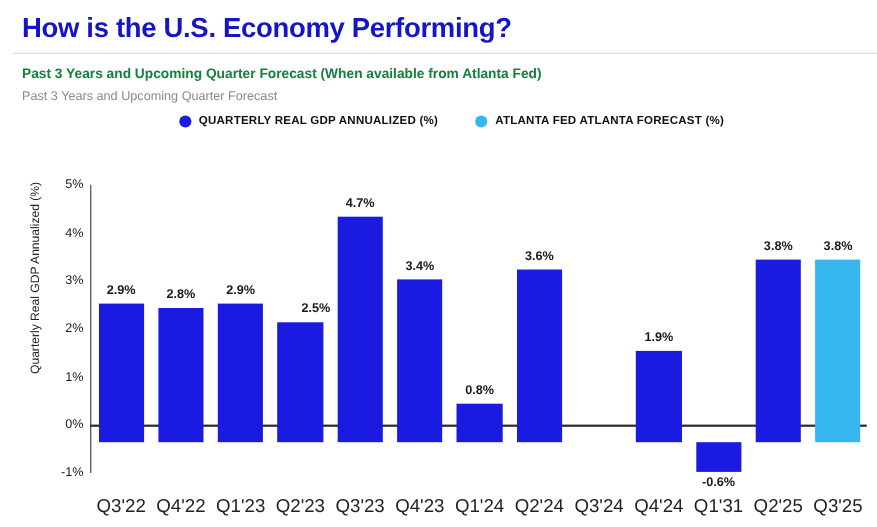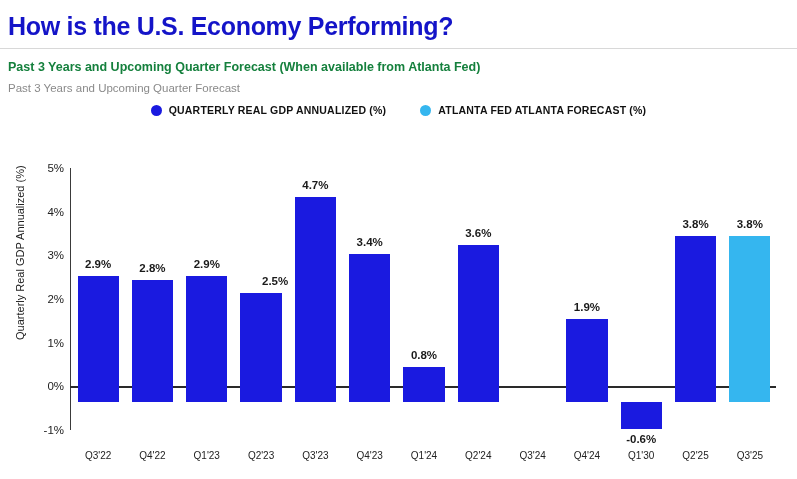--- a/index.html
+++ b/index.html
@@ -13,20 +13,21 @@
     font-family: "Liberation Sans", sans-serif;
     color: #111111;
     overflow: hidden;
     position: relative;
   }
   .page {
     position: relative;
     width: 631px;
     height: 479px;
     box-sizing: border-box;
+    margin-left: 12px;
   }
   .title {
     position: absolute;
     left: 8px;
     top: 12px;
     font-size: 25px;
     font-weight: bold;
     color: #1414c8;
     letter-spacing: -0.3px;
   }
@@ -152,21 +153,21 @@
     text-align: center;
     font-size: 11.5px;
     font-weight: bold;
     color: #1a1a1a;
   }
   .x-tick {
     position: absolute;
     left: 0;
     width: 100%;
     text-align: center;
-    font-size: 10px;
+    font-size: 17px;
     color: #222;
   }
   .x-labels {
     position: absolute;
     left: 71px;
     top: 300px;
     width: 706px;
     height: 20px;
   }
   .x-slot {
@@ -285,21 +286,21 @@
         <div class="x-slot" style="left: 380.154px; width: 54.3077px;">
           <div class="x-tick">Q2'24</div>
         </div>
         <div class="x-slot" style="left: 434.462px; width: 54.3077px;">
           <div class="x-tick">Q3'24</div>
         </div>
         <div class="x-slot" style="left: 488.769px; width: 54.3077px;">
           <div class="x-tick">Q4'24</div>
         </div>
         <div class="x-slot" style="left: 543.077px; width: 54.3077px;">
-          <div class="x-tick">Q1'30</div>
+          <div class="x-tick">Q1'31</div>
         </div>
         <div class="x-slot" style="left: 597.385px; width: 54.3077px;">
           <div class="x-tick">Q2'25</div>
         </div>
         <div class="x-slot" style="left: 651.692px; width: 54.3077px;">
           <div class="x-tick">Q3'25</div>
         </div>
       </div>
   </div>
 

